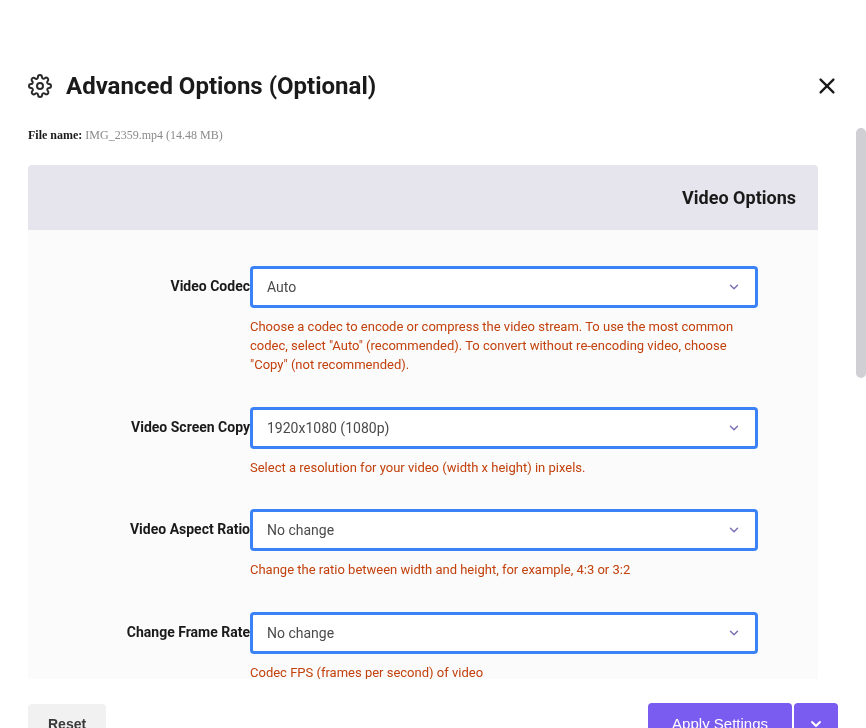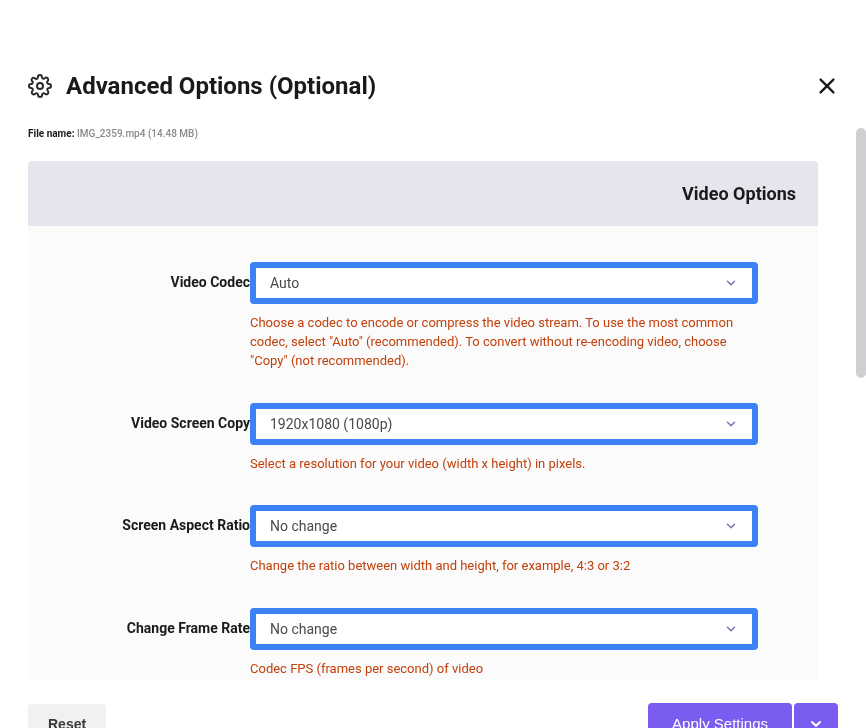--- a/index.html
+++ b/index.html
@@ -45,23 +45,24 @@
     }
     .close-icon {
       width: 22px;
       height: 22px;
       cursor: pointer;
       display: inline-flex;
       align-items: center;
       justify-content: center;
     }
     .file-info {
-      font-size: 10px;
+      font-size: 12px;
       color: #1a1a1a;
       margin-bottom: 22px;
+      font-family: Liberation Serif, serif;
     }
     .file-label {
       font-weight: 700;
     }
     .file-value {
       color: #8a8a8a;
       font-weight: 500;
     }
     .content-wrapper {
       flex: 1;
@@ -102,21 +103,21 @@
       font-size: 14px;
       font-weight: 700;
       color: #1a1a1a;
       padding-top: 12px;
     }
     .field-control {
       flex: 1;
     }
     .select-box {
       width: 100%;
-      border: 6px solid #3b82f6;
+      border: 3px solid #3b82f6;
       background: #fff;
       border-radius: 4px;
       height: 42px;
       display: flex;
       align-items: center;
       justify-content: space-between;
       padding: 0 14px;
       cursor: pointer;
     }
     .select-value {
@@ -252,21 +253,21 @@
                 <svg viewBox="0 0 24 24" fill="none" stroke="currentColor" stroke-width="2.5" stroke-linecap="round" stroke-linejoin="round">
                     <polyline points="6 9 12 15 18 9"></polyline>
                   </svg>
               </span>
             </div>
             <div class="field-help">Select a resolution for your video (width x height) in pixels.</div>
           </div>
         </div>
 
         <div class="field-row">
-          <div class="field-label">Screen Aspect Ratio</div>
+          <div class="field-label">Video Aspect Ratio</div>
           <div class="field-control">
             <div class="select-box">
               <span class="select-value">No change</span>
               <span class="chevron-down-icon">
                 <svg viewBox="0 0 24 24" fill="none" stroke="currentColor" stroke-width="2.5" stroke-linecap="round" stroke-linejoin="round">
                     <polyline points="6 9 12 15 18 9"></polyline>
                   </svg>
               </span>
             </div>
             <div class="field-help">Change the ratio between width and height, for example, 4:3 or 3:2</div>

